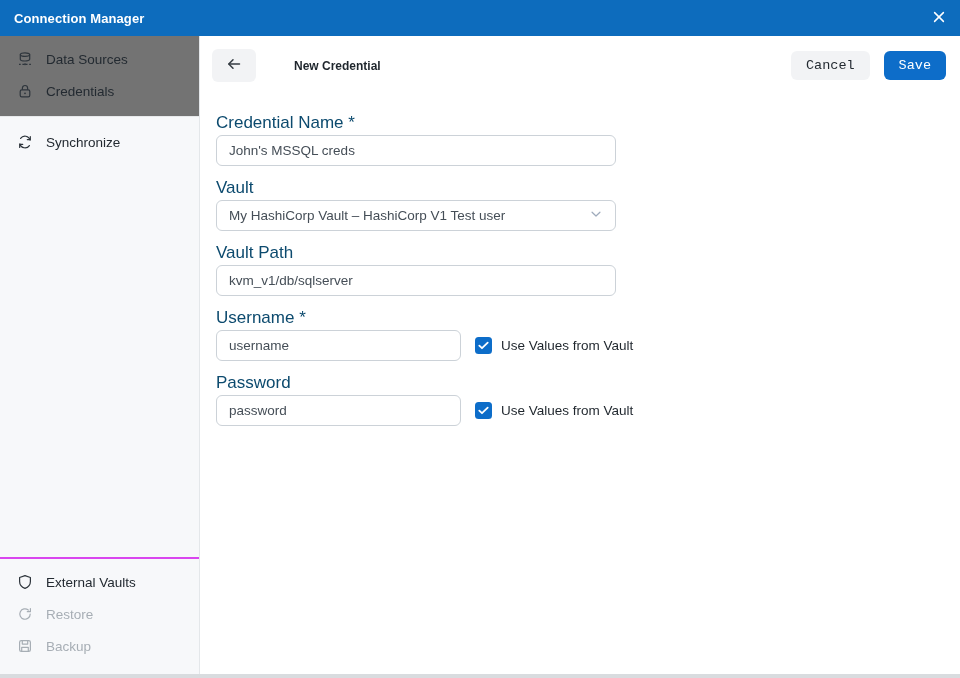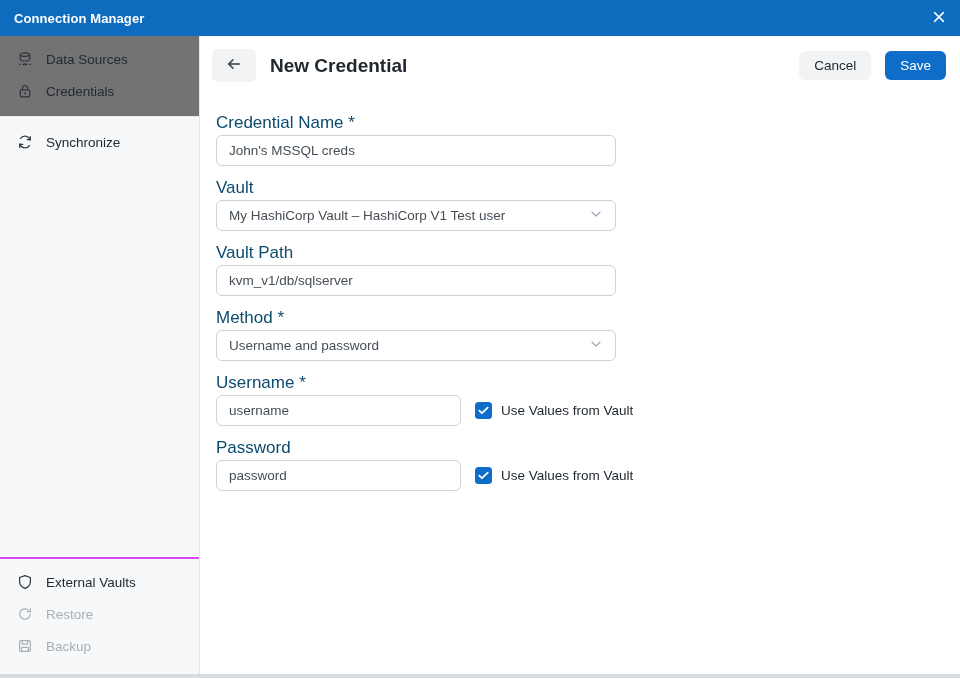--- a/index.html
+++ b/index.html
@@ -29,22 +29,22 @@
   .sidebar-item { height:32px; display:flex; align-items:center; gap:13px; padding:0 17px;
                   font-size:13.5px; color:#232a31; cursor:pointer; white-space:nowrap; }
   .sidebar-item .icn { display:flex; width:16px; justify-content:center; }
   .sidebar-item.disabled { color:#a7aeb5; cursor:default; }
 
   
   .main { flex:1; padding:0 14px 0 12px; background:#fff; }
   .main-header { display:flex; align-items:center; margin-top:13px; height:33px; }
   .back-btn { width:44px; height:33px; background:#f2f3f5; border:none; border-radius:6px;
               display:flex; align-items:center; justify-content:center; cursor:pointer; }
-  .page-title { font-size:19px; font-weight:700; color:#1f262d; margin-left:14px; }
-  .header-actions { margin-left:auto; display:flex; gap:14px; }
+  .page-title { font-size:12px; font-weight:700; color:#1f262d; margin-left:38px; }
+  .header-actions { margin-left:auto; display:flex; gap:14px;font-family:Liberation Mono, monospace; }
   .btn { height:29px; border:none; border-radius:6px; font-size:13.5px; padding:0 15px;
          cursor:pointer; font-family:inherit; }
   .btn-cancel { background:#f2f3f5; color:#232a31; }
   .btn-save { background:#0d6dc9; color:#fff; }
 
   
   .form { margin-top:32px; margin-left:4px; }
   .field { margin-bottom:13px; }
   .field-label { display:block; font-size:17px; line-height:17px; color:#0c4a6e; margin-bottom:4px; }
   .control { width:400px; height:31px; border:1px solid #ccd2d8; border-radius:6px;
@@ -185,31 +185,20 @@
                 </svg>
             </span>
           </div>
         </div>
 
         <div class="field">
           <label class="field-label">Vault Path</label>
           <input class="control" type="text" value="kvm_v1/db/sqlserver" style="">
         </div>
 
-        <div class="field">
-          <label class="field-label">Method *</label>
-          <div class="control select">
-            <span>Username and password</span>
-            <span>
-              <svg width="14" height="14" viewBox="0 0 16 16" fill="none" stroke="#9fabbc" stroke-width="1.4" stroke-linecap="round" stroke-linejoin="round">
-                  <path d="M3.5 6l4.5 4.3L12.5 6"></path>
-                </svg>
-            </span>
-          </div>
-        </div>
 
         <div class="field">
           <label class="field-label">Username *</label>
           <div class="row">
             <input class="control short" type="text" value="username" style="">
             <div class="checkbox-field">
               <span class="checkbox-box">
                 <svg width="11" height="9" viewBox="0 0 11 9" fill="none" stroke="#fff" stroke-width="1.8" stroke-linecap="round" stroke-linejoin="round">
                     <path d="M1.3 4.6L4 7.2 9.7 1.7"></path>
                   </svg>

